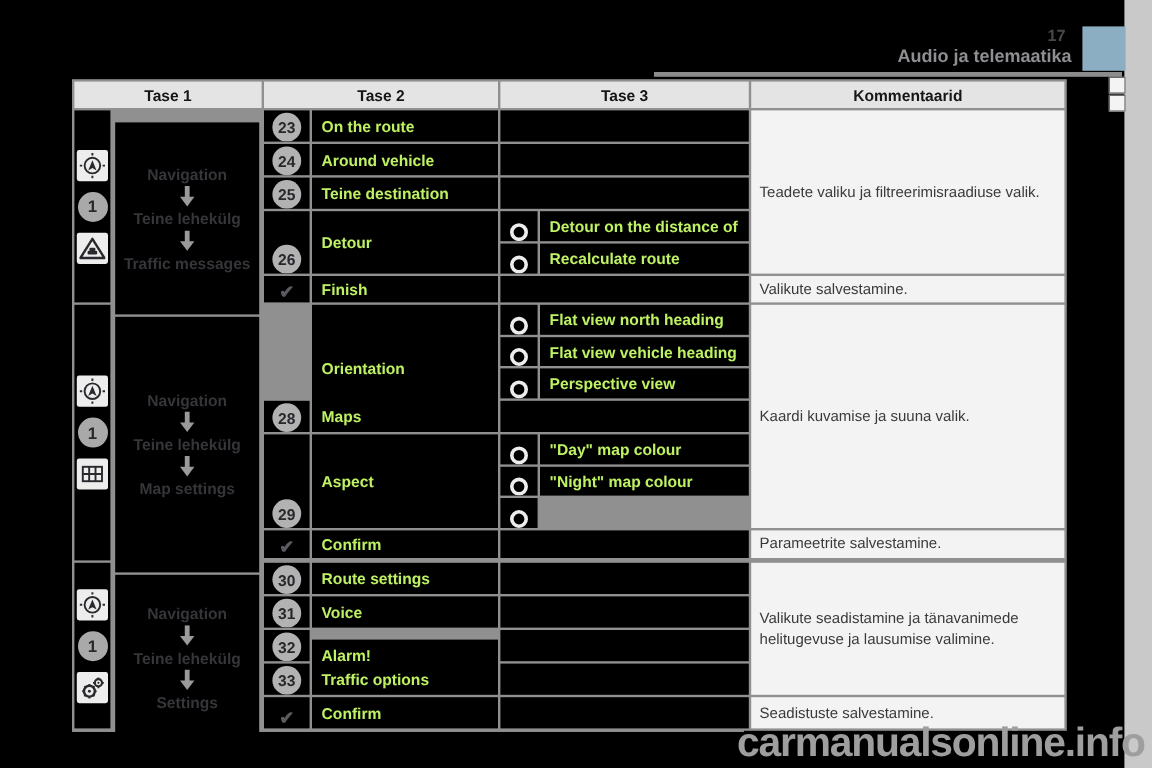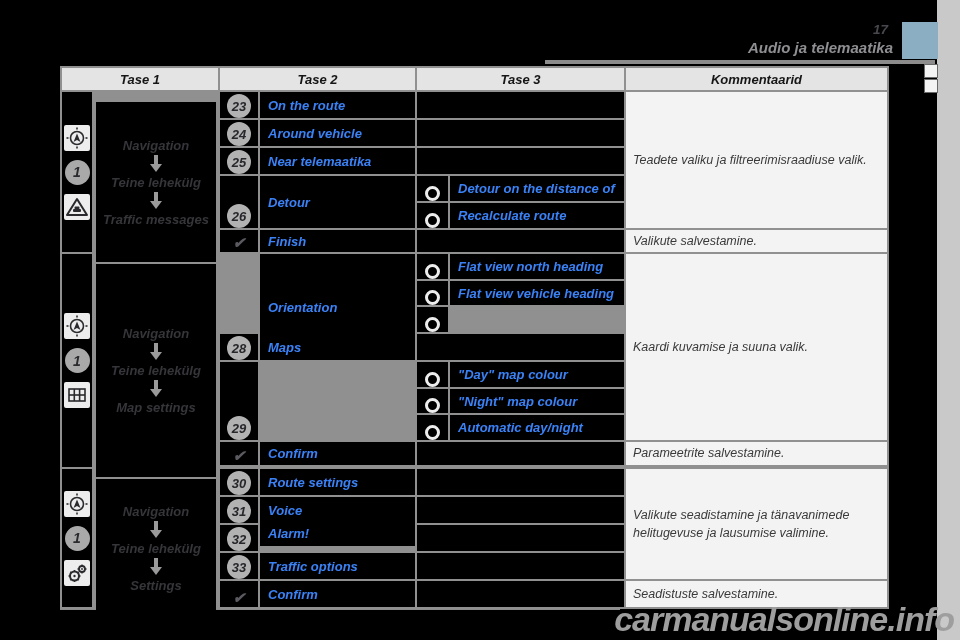--- a/index.html
+++ b/index.html
@@ -1,34 +1,34 @@
 <!DOCTYPE html>
 <html><head>
 <meta charset="utf-8">
 <style>
   html,body{margin:0;padding:0;background:#000;}
   #page{position:relative;width:960px;height:640px;background:#000;overflow:hidden;
         font-family:"Liberation Sans", sans-serif;}
-  .abs{position:absolute;font-style:italic;}
+  .abs{position:absolute;}
   
   #right-band{left:937px;top:0;width:23px;height:640px;background:#c9c9c9;}
   #accent-square{left:902px;top:22px;width:36px;height:37px;background:#8caec3;}
   .mini-square{left:924px;width:14px;height:14px;background:#f4f4f4;border:1px solid #6a6a6a;box-sizing:border-box;}
   #page-number{right:72px;top:22px;color:#47474d;font-size:13.5px;font-weight:bold;}
   #section-title{right:67px;top:39px;color:#8f8f93;font-size:15px;font-weight:bold;}
   .divider{background:#8c8c8c;height:4px;}
   
   #tbl{left:60px;top:66px;width:829px;height:543px;background:#909090;}
   .cell{position:absolute;background:#000;box-sizing:border-box;overflow:hidden;}
   .hcell{position:absolute;background:#e4e4e4;display:flex;align-items:center;justify-content:center;
          font-size:13px;font-weight:bold;color:#161616;}
   .kcell{position:absolute;background:#f3f3f3;display:flex;align-items:center;
          font-size:12.5px;color:#3a3a3a;padding:0 7px;box-sizing:border-box;line-height:1.45;}
   .lbl{display:flex;align-items:center;padding-left:8px;font-size:13px;font-weight:bold;
-       color:#3b82f6;white-space:nowrap;}
+       color:#bef264;white-space:nowrap;}
   .numcell{display:flex;align-items:flex-end;justify-content:center;}
   .circle{width:24px;height:24px;border-radius:50%;background:#b2b2b2;color:#27272c;
           font-size:13px;font-weight:bold;display:flex;align-items:center;justify-content:center;}
   .radio{width:9px;height:9px;border:3px solid #ededed;border-radius:50%;background:transparent;}
   .checkmark{color:#5a5a60;font-size:15px;font-weight:bold;}
   
   .iconstack{display:flex;flex-direction:column;align-items:center;justify-content:center;gap:9px;}
   .iconbox{width:26px;height:26px;background:#ededed;border-radius:2px;display:flex;
            align-items:center;justify-content:center;}
   .badge{width:25px;height:25px;border-radius:50%;background:#a9a9a9;color:#2a2a2e;
@@ -103,21 +103,21 @@
 
     <div class="cell numcell" style="left:160px;top:54px;width:38px;height:26px">
         <span class="circle">24</span>
       </div>
     <div class="cell lbl" style="left:200px;top:54px;width:155px;height:26px">Around vehicle</div>
     <div class="cell" style="left:357px;top:54px;width:207px;height:26px"></div>
 
     <div class="cell numcell" style="left:160px;top:82px;width:38px;height:26px">
         <span class="circle">25</span>
       </div>
-    <div class="cell lbl" style="left:200px;top:82px;width:155px;height:26px">Near telemaatika</div>
+    <div class="cell lbl" style="left:200px;top:82px;width:155px;height:26px">Teine destination</div>
     <div class="cell" style="left:357px;top:82px;width:207px;height:26px"></div>
 
     <div class="cell numcell" style="left:160px;top:110px;width:38px;height:52px">
         <span class="circle">26</span>
       </div>
     <div class="cell lbl" style="left:200px;top:110px;width:155px;height:52px">Detour</div>
     <div class="cell numcell" style="left:357px;top:110px;width:31px;height:25px">
         <span class="radio"></span>
       </div>
     <div class="cell lbl" style="left:390px;top:110px;width:174px;height:25px">Detour on the distance of</div>
@@ -179,42 +179,43 @@
         <span class="radio"></span>
       </div>
     <div class="cell lbl" style="left:390px;top:188px;width:174px;height:25px">Flat view north heading</div>
     <div class="cell numcell" style="left:357px;top:215px;width:31px;height:24px">
         <span class="radio"></span>
       </div>
     <div class="cell lbl" style="left:390px;top:215px;width:174px;height:24px">Flat view vehicle heading</div>
     <div class="cell numcell" style="left:357px;top:241px;width:31px;height:25px">
         <span class="radio"></span>
       </div>
+    <div class="cell lbl" style="left:390px;top:241px;width:174px;height:25px">Perspective view</div>
 
     <div class="cell numcell" style="left:160px;top:268px;width:38px;height:26px">
         <span class="circle">28</span>
       </div>
     <div class="cell lbl" style="left:200px;top:268px;width:155px;height:26px">Maps</div>
     <div class="cell" style="left:357px;top:268px;width:207px;height:26px"></div>
 
     <div class="cell numcell" style="left:160px;top:296px;width:38px;height:78px">
         <span class="circle">29</span>
       </div>
+    <div class="cell lbl" style="left:200px;top:296px;width:155px;height:78px">Aspect</div>
     <div class="cell numcell" style="left:357px;top:296px;width:31px;height:25px">
         <span class="radio"></span>
       </div>
     <div class="cell lbl" style="left:390px;top:296px;width:174px;height:25px">"Day" map colour</div>
     <div class="cell numcell" style="left:357px;top:323px;width:31px;height:24px">
         <span class="radio"></span>
       </div>
     <div class="cell lbl" style="left:390px;top:323px;width:174px;height:24px">"Night" map colour</div>
     <div class="cell numcell" style="left:357px;top:349px;width:31px;height:25px">
         <span class="radio"></span>
       </div>
-    <div class="cell lbl" style="left:390px;top:349px;width:174px;height:25px">Automatic day/night</div>
 
     <div class="cell numcell" style="left:160px;top:376px;width:38px;height:23px">
         <span class="checkmark">✔</span>
       </div>
     <div class="cell lbl" style="left:200px;top:376px;width:155px;height:23px">Confirm</div>
     <div class="cell" style="left:357px;top:376px;width:207px;height:23px"></div>
 
     <div class="kcell" style="left:566px;top:188px;width:261px;height:186px">Kaardi kuvamise ja suuna valik.</div>
     <div class="kcell" style="left:566px;top:376px;width:261px;height:23px">Parameetrite salvestamine.</div>
 
@@ -279,21 +280,21 @@
 
     <div class="cell numcell" style="left:160px;top:431px;width:38px;height:26px">
         <span class="circle">31</span>
       </div>
     <div class="cell lbl" style="left:200px;top:431px;width:155px;height:26px">Voice</div>
     <div class="cell" style="left:357px;top:431px;width:207px;height:26px"></div>
 
     <div class="cell numcell" style="left:160px;top:459px;width:38px;height:26px">
         <span class="circle">32</span>
       </div>
-    <div class="cell lbl" style="left:200px;top:454px;width:155px;height:26px">Alarm!</div>
+    <div class="cell lbl" style="left:200px;top:467px;width:155px;height:26px">Alarm!</div>
     <div class="cell" style="left:357px;top:459px;width:207px;height:26px"></div>
 
     <div class="cell numcell" style="left:160px;top:487px;width:38px;height:26px">
         <span class="circle">33</span>
       </div>
     <div class="cell lbl" style="left:200px;top:487px;width:155px;height:26px">Traffic options</div>
     <div class="cell" style="left:357px;top:487px;width:207px;height:26px"></div>
 
     <div class="cell numcell" style="left:160px;top:515px;width:38px;height:26px">
         <span class="checkmark">✔</span>

